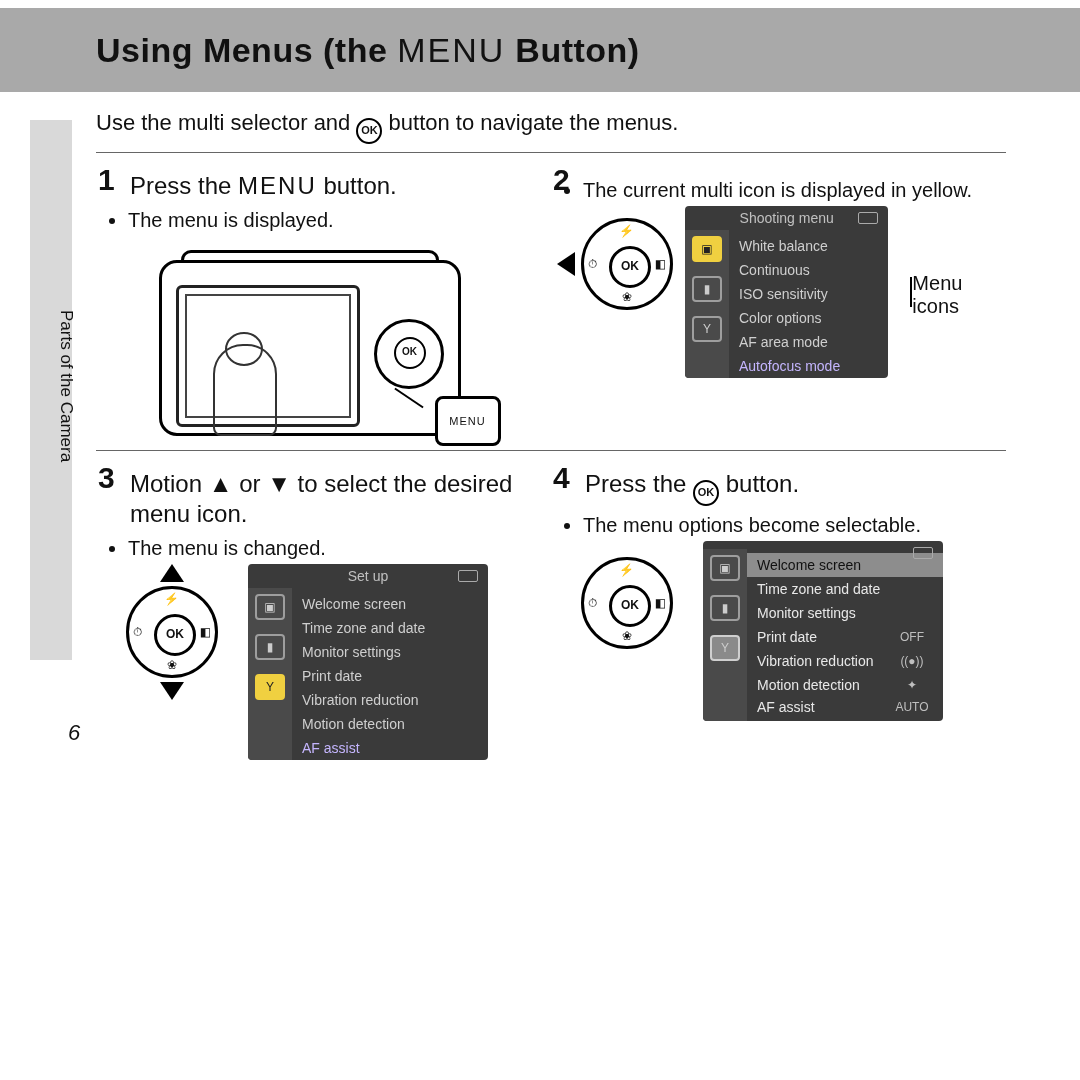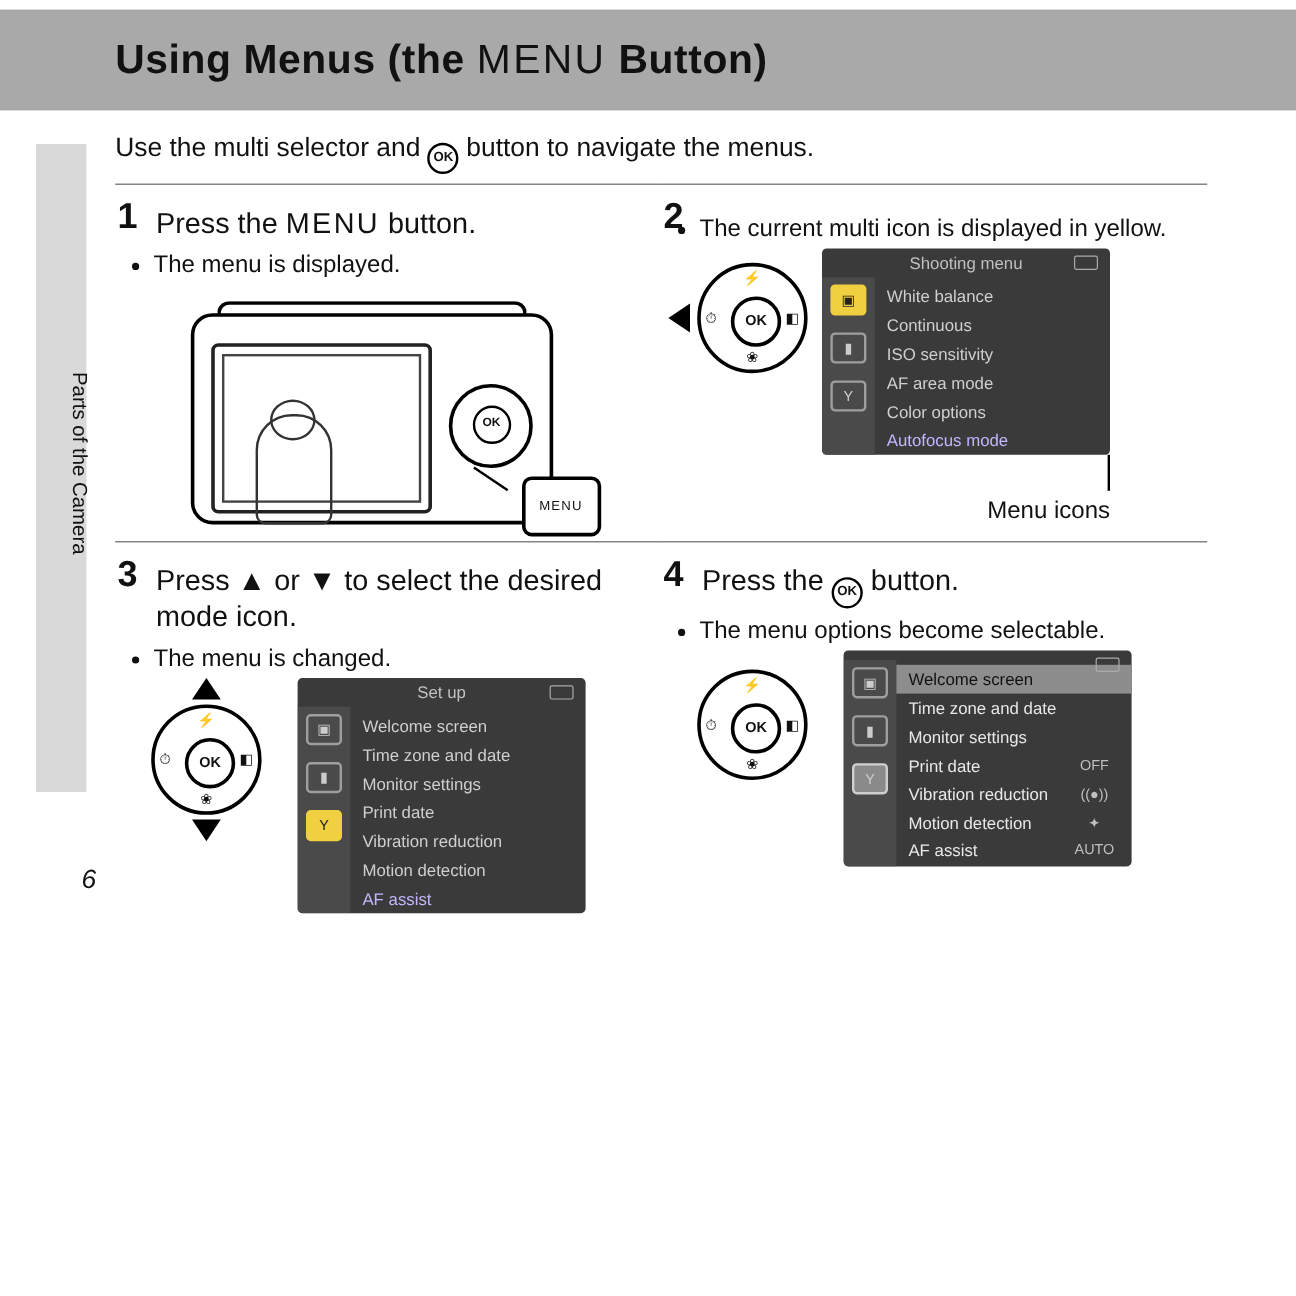--- a/index.html
+++ b/index.html
@@ -57,21 +57,21 @@
   .lcd-items{flex:1;padding:4px 0}
   .lcd-item{padding:4px 10px;color:#cfcfcf}
   .lcd-item.cut{color:#c4b5fd;overflow:hidden;height:12px}
   
   .lcd4 .lcd-item{display:flex;justify-content:space-between;align-items:center;color:#e8e8e8}
   .lcd4 .val{color:#bfbfbf;font-size:12px;width:42px;text-align:center}
   .lcd4 .hi-row{background:#8d8d8d;color:#111}
   .caption{font-size:20px;margin-top:6px}
   .pointer-line{width:2px;height:30px;background:#000;margin:0 auto}
   .step2-art{display:flex;align-items:flex-start;gap:12px;margin-left:6px;margin-top:2px}
-  .step2-right{display:flex;flex-direction:column;align-items:flex-end}
+  .step2-right{display:flex;flex-direction:row;align-items:center}
   .step3-art{display:flex;align-items:flex-start;gap:30px;margin-left:30px;margin-top:2px}
   .step4-art{display:flex;align-items:flex-start;gap:30px;margin-left:30px;margin-top:2px}
   .pagenum{position:absolute;left:68px;bottom:38px;font-size:22px;font-style:italic}
 </style>
 </head>
 <body>
 <div class="page">
 
 <div class="titlebar">
   <h1>
@@ -134,37 +134,37 @@
           <div class="lcd-row">
             <div class="lcd-icons">
               <div class="ico hi">▣</div>
               <div class="ico">▮</div>
               <div class="ico">Y</div>
             </div>
             <div class="lcd-items">
               <div class="lcd-item">White balance</div>
               <div class="lcd-item">Continuous</div>
               <div class="lcd-item">ISO sensitivity</div>
+              <div class="lcd-item">Color options</div>
               <div class="lcd-item">AF area mode</div>
-              <div class="lcd-item">Color options</div>
               <div class="lcd-item cut">Autofocus mode</div>
             </div>
           </div>
         </div>
         <div style="margin-left:22px">
               <div class="pointer-line"></div>
             </div>
         <div class="caption">Menu icons</div>
       </div>
     </div>
   </div>
 
   <div class="cell cr">
     <div class="stepnum">3</div>
-    <div class="steptitle">Press ▲ or ▼ to select the desired mode icon.</div>
+    <div class="steptitle">Motion ▲ or ▼ to select the desired menu icon.</div>
     <ul class="bullets">
           <li>The menu is changed.</li>
         </ul>
     <div class="step3-art">
       <div class="dial-col">
         <div class="dial-arrow-up"></div>
         <div class="dial">
           <div class="tick t">⚡</div>
               <div class="tick b">❀</div>
               <div class="tick l">⏱</div>

